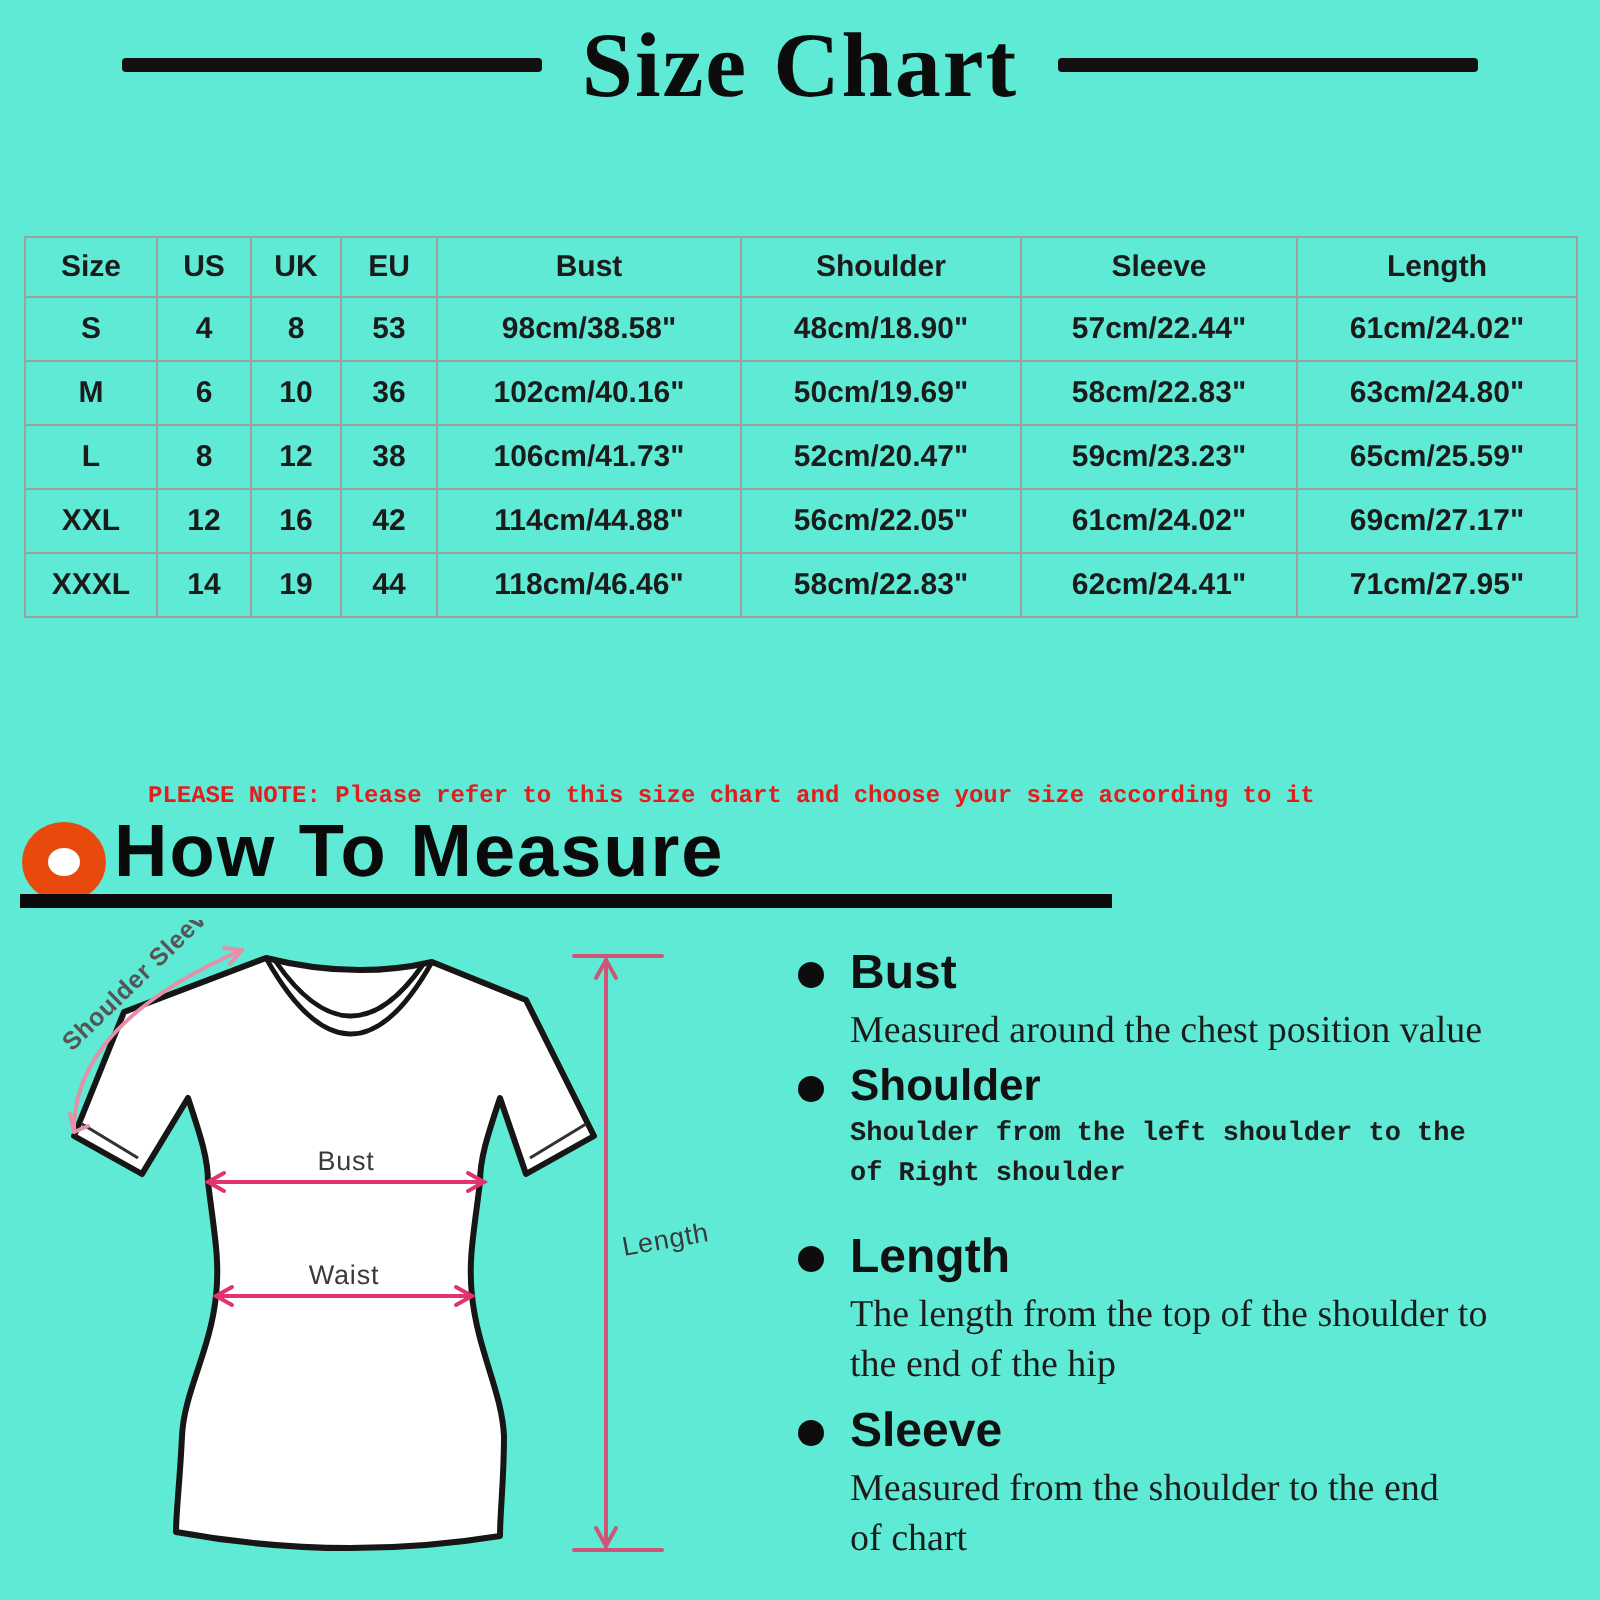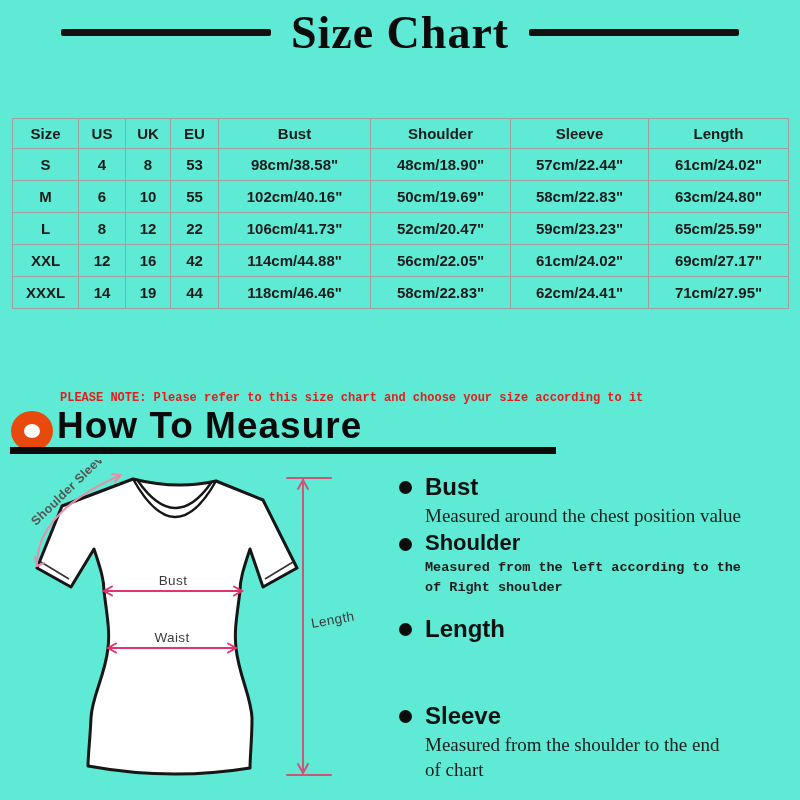--- a/index.html
+++ b/index.html
@@ -25,21 +25,21 @@
     border-collapse:collapse;table-layout:fixed;}
   .size-table th,.size-table td{border:1px solid #9f9f9f;text-align:center;
     vertical-align:middle;font-weight:bold;font-size:15px;color:#1b1b1b;
     font-family:"Liberation Sans",sans-serif;padding:0;}
   .size-table thead tr{height:30px;}
   .size-table tbody tr{height:32px;}
   col.c-size{width:66px}col.c-us{width:47px}col.c-uk{width:45px}col.c-eu{width:48px}
   col.c-bust{width:152px}col.c-shoulder{width:140px}col.c-sleeve{width:138px}col.c-length{width:140px}
 
   
-  .note{position:absolute;left:60px;top:391px;color:var(--note-red);
+  .note{position:absolute;left:74px;top:391px;color:var(--note-red);
     font-family:"Liberation Mono",monospace;font-weight:bold;font-size:12px;
     letter-spacing:0px;white-space:nowrap;}
 
   
   .ring-icon{position:absolute;left:11px;top:411px;width:42px;height:40px;
     border-radius:50%;border:13px solid var(--accent-orange);background:#fff;}
   .htm-heading{position:absolute;left:57px;top:405px;font-size:37px;font-weight:900;
     color:#0a0a0a;letter-spacing:1px;white-space:nowrap;
     font-family:Liberation Sans, sans-serif;}
   .htm-bar{position:absolute;left:10px;top:447px;width:546px;height:7px;background:#0a0a0a;}
@@ -110,31 +110,31 @@
           <td>53</td>
           <td>98cm/38.58"</td>
           <td>48cm/18.90"</td>
           <td>57cm/22.44"</td>
           <td>61cm/24.02"</td>
         </tr>
         <tr>
           <td>M</td>
           <td>6</td>
           <td>10</td>
-          <td>55</td>
+          <td>36</td>
           <td>102cm/40.16"</td>
           <td>50cm/19.69"</td>
           <td>58cm/22.83"</td>
           <td>63cm/24.80"</td>
         </tr>
         <tr>
           <td>L</td>
           <td>8</td>
           <td>12</td>
-          <td>22</td>
+          <td>38</td>
           <td>106cm/41.73"</td>
           <td>52cm/20.47"</td>
           <td>59cm/23.23"</td>
           <td>65cm/25.59"</td>
         </tr>
         <tr>
           <td>XXL</td>
           <td>12</td>
           <td>16</td>
           <td>42</td>
@@ -224,30 +224,34 @@
         <div></div>
       </div>
     </div>
   </div>
 
   <div class="mi mi-1">
     <div class="mi-bullet"></div>
     <div>
       <div class="mi-label" style="font-size:22px;">Shoulder</div>
       <div class="mi-desc mono">
-        <div>Measured from the left according to the</div>
+        <div>Shoulder from the left shoulder to the</div>
         <div>of Right shoulder</div>
       </div>
     </div>
   </div>
 
   <div class="mi mi-2">
     <div class="mi-bullet"></div>
     <div>
       <div class="mi-label">Length</div>
+      <div class="mi-desc">
+        <div>The length from the top of the shoulder to</div>
+        <div>the end of the hip</div>
+      </div>
     </div>
   </div>
 
   <div class="mi mi-3">
     <div class="mi-bullet"></div>
     <div>
       <div class="mi-label">Sleeve</div>
       <div class="mi-desc">
         <div>Measured from the shoulder to the end</div>
         <div>of chart</div>

